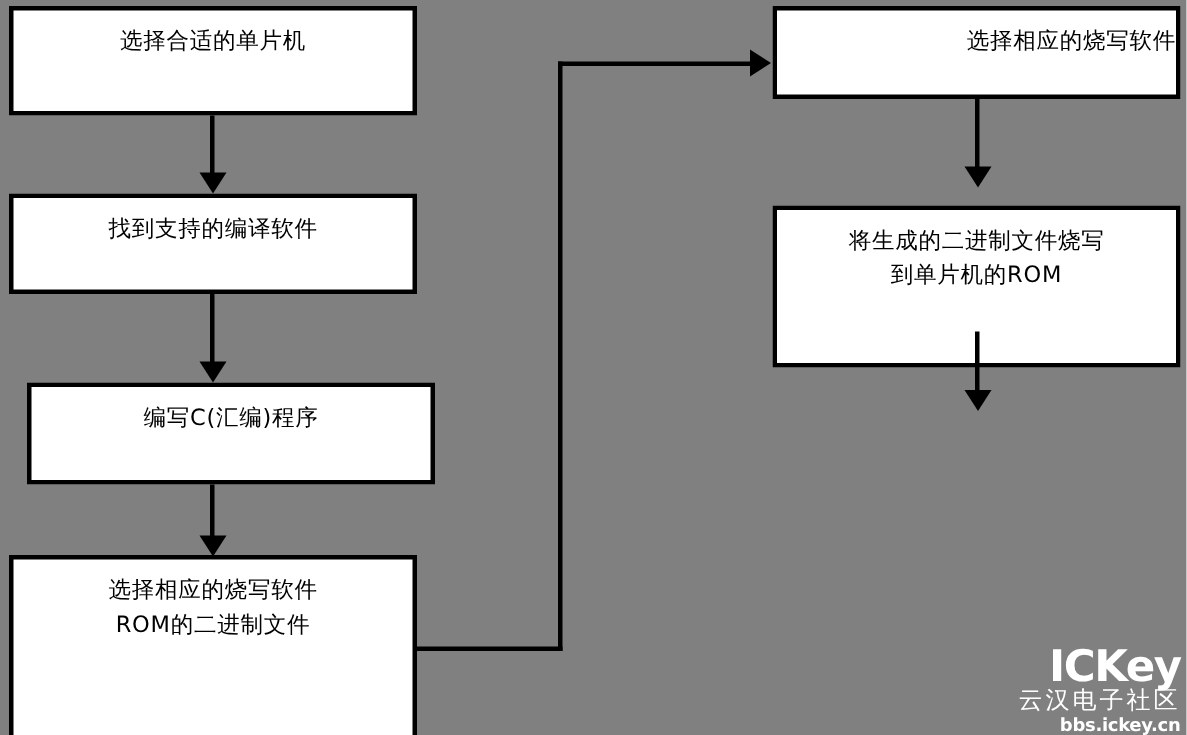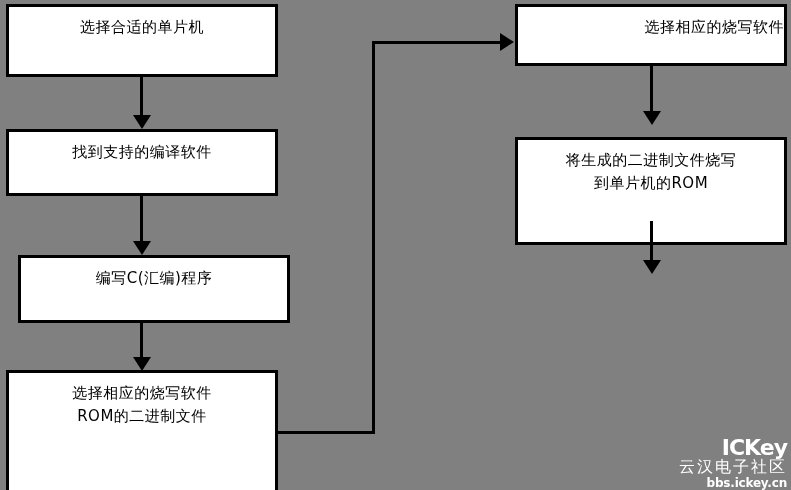--- a/index.html
+++ b/index.html
@@ -95,21 +95,21 @@
   #watermark {
     position: absolute;
     right: 4px;
     bottom: 1px;
     width: 124px;
     text-align: right;
     user-select: none;
   }
   #watermark-logo {
     display: block;
-    font-size: 22px;
+    font-size: 29px;
     font-weight: bold;
     letter-spacing: -1px;
     color: #ffffff;
     line-height: 1;
     font-family: "DejaVu Sans", "Liberation Sans", sans-serif;
   }
   #watermark-cn {
     display: block;
     font-size: 16px;
     letter-spacing: 2px;

